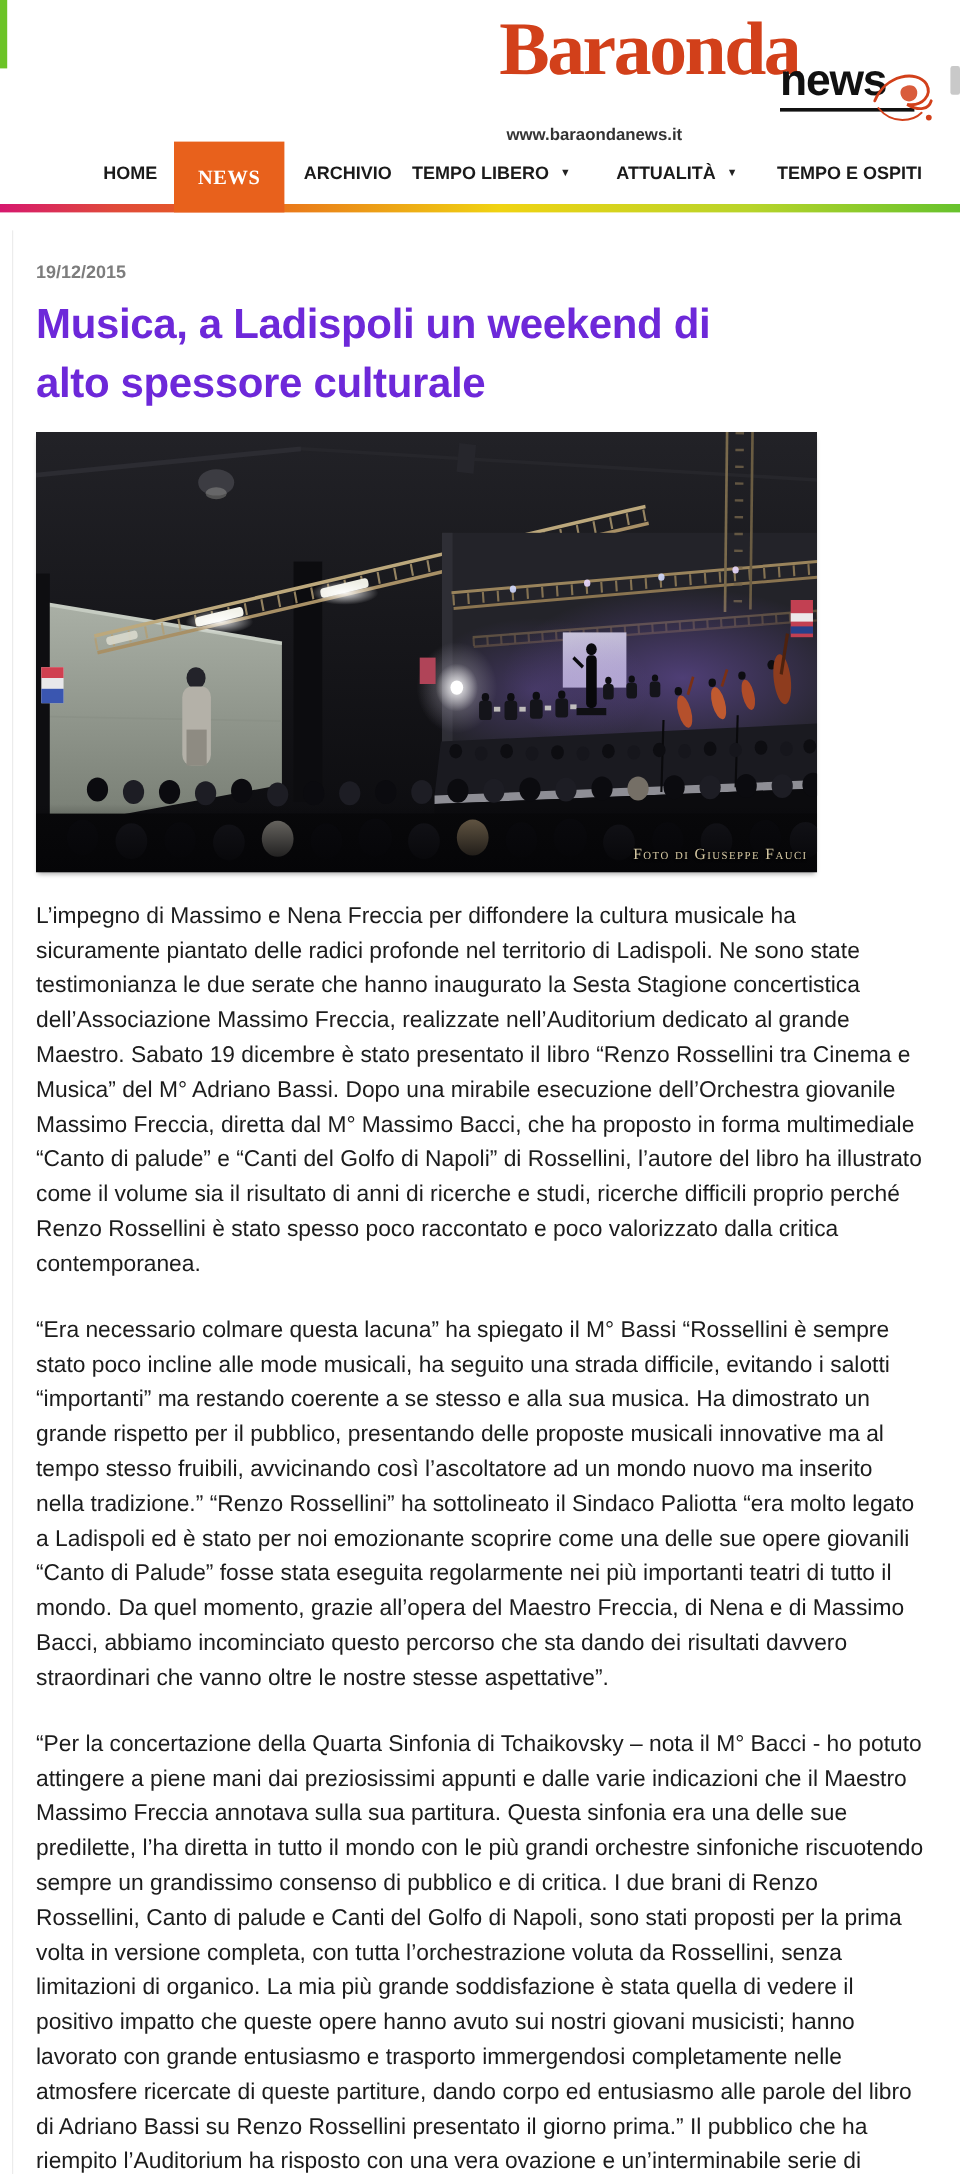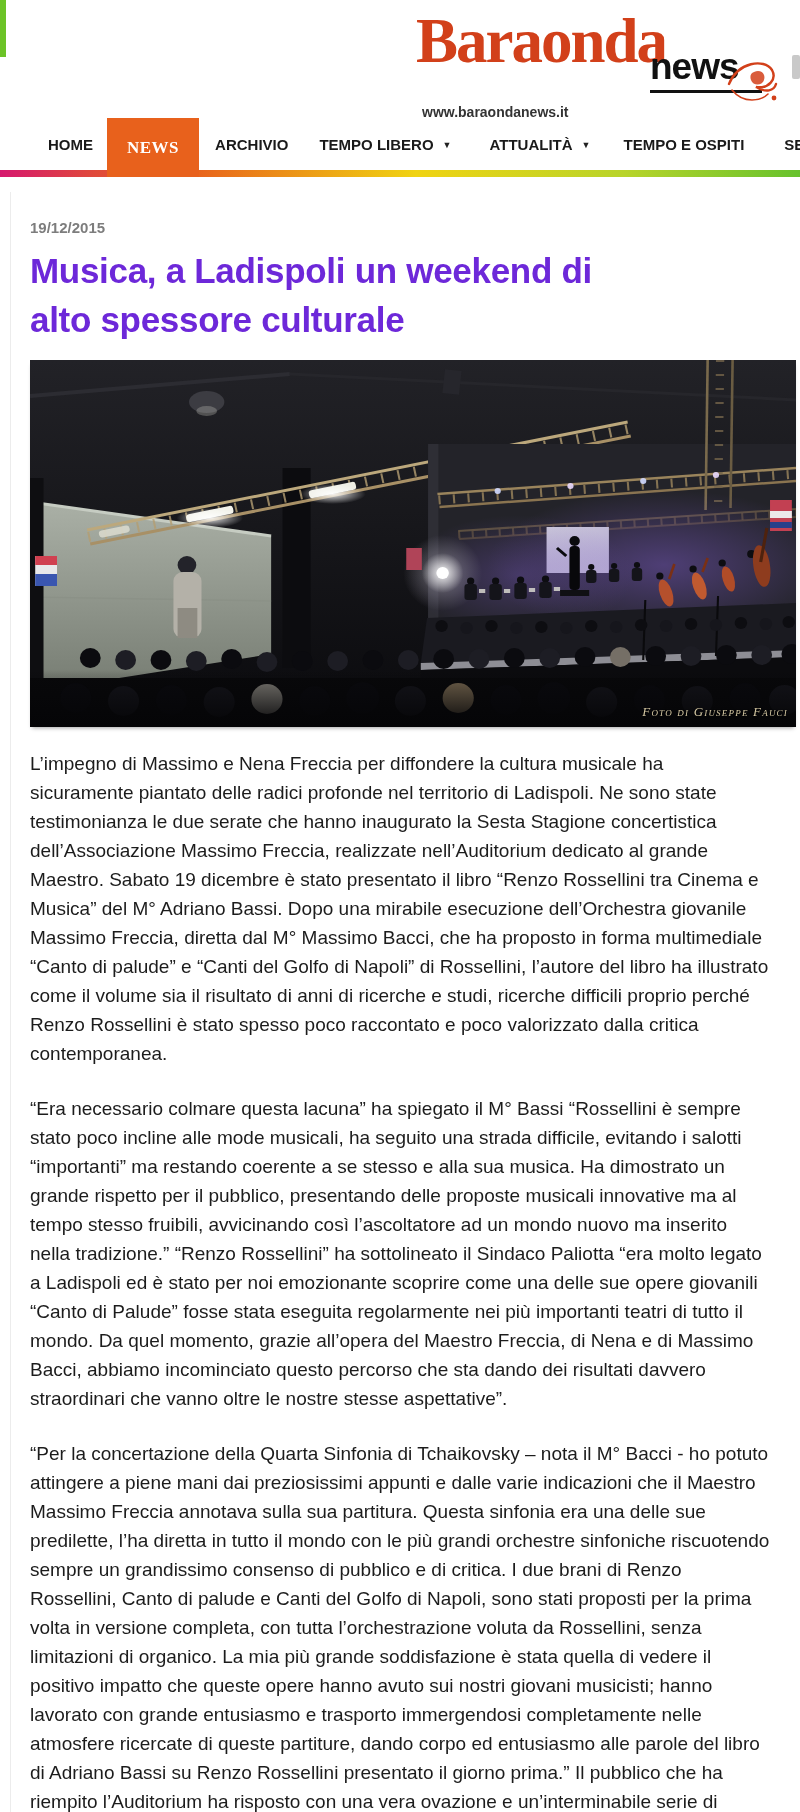--- a/index.html
+++ b/index.html
@@ -14,43 +14,43 @@
   .logo-wrap{position:absolute;left:416px;top:18px;width:380px;height:100px;cursor:pointer;}
   .logo-main{position:absolute;left:0;top:-8px;font-family:"Liberation Serif",serif;font-weight:bold;
              font-size:63px;line-height:1;color:#d2401a;letter-spacing:-2px;}
   .logo-suffix{position:absolute;left:234px;top:30px;font-weight:bold;font-size:37px;line-height:1;
                color:#111;letter-spacing:-1px;}
   .logo-rule{position:absolute;left:234px;top:72px;width:112px;height:3px;background:#111;}
   .paisley{position:absolute;left:310px;top:36px;width:52px;height:56px;}
   .site-url{position:absolute;left:6px;top:86px;font-weight:bold;font-size:14px;color:#333;}
   
   nav{position:relative;display:flex;align-items:center;height:52px;z-index:2;
-      font-weight:bold;font-size:15px;color:#1a1a1a;}
+      font-weight:bold;font-size:15px;color:#1a1a1a;padding-left:38px;}
   .nav-item{white-space:nowrap;text-decoration:none;color:#1a1a1a;cursor:pointer;}
   .nav-item:nth-child(1){margin-left:48px;}
   .nav-item:nth-child(2){margin-left:14px;}
   .nav-item:nth-child(3){margin-left:16px;}
-  .nav-item:nth-child(4){margin-left:31px;}
+  .nav-item:nth-child(4){margin-left:17px;}
   .nav-item:nth-child(5){margin-left:38px;text-align:right;}
   .nav-item:nth-child(6){margin-left:33px;}
   .nav-item:nth-child(7){margin-left:40px;}
   .nav-item.active{background:#e8611c;color:#fff;font-family:"Liberation Serif",serif;font-size:17px;
                    letter-spacing:.5px;padding:0 20px;height:59px;line-height:59px;
                    align-self:flex-start;margin-bottom:-7px;position:relative;z-index:3;}
   .dd{font-size:9px;margin-left:9px;color:#222;vertical-align:2px;}
   .rainbow{position:relative;height:7px;z-index:1;
      background:linear-gradient(to right,#d6186e 0%,#e04a3a 12%,#e8611c 24%,#f0d312 52%,#b8d42a 78%,#67c22d 100%);}
   
   .content{position:relative;padding:0 30px;}
   .date{margin-top:42px;font-weight:bold;font-size:15px;color:#7d7d7d;}
   h1{margin:10px 0 0;font-weight:bold;font-size:35px;line-height:49px;color:#6d28d9;
      letter-spacing:-.3px;max-width:600px;}
   .subtitle{margin:26px 0 0;font-size:22px;line-height:31px;color:#1f1f1f;max-width:640px;}
-  figure.photo{margin:16px 0 0;position:relative;width:766px;height:367px;overflow:hidden;
-               box-shadow:0 3px 4px -2px rgba(0,0,0,.35);font-style:italic;}
+  figure.photo{margin:16px 0 0;position:relative;width:651px;height:367px;overflow:hidden;
+               box-shadow:0 3px 4px -2px rgba(0,0,0,.35);}
   figure.photo svg{display:block;width:100%;height:100%;}
   .credit{position:absolute;right:8px;bottom:7px;font-family:"Liberation Serif",serif;
           font-variant:small-caps;font-size:13px;letter-spacing:1.2px;color:#d6c9a4;
           text-shadow:0 1px 2px #000;}
   p.body{margin:26px 0 0;font-size:19px;line-height:29px;color:#1c1c1c;width:740px;}
   p.body:first-of-type{margin-top:22px;}
 </style>
 </head>
 <body>
 

